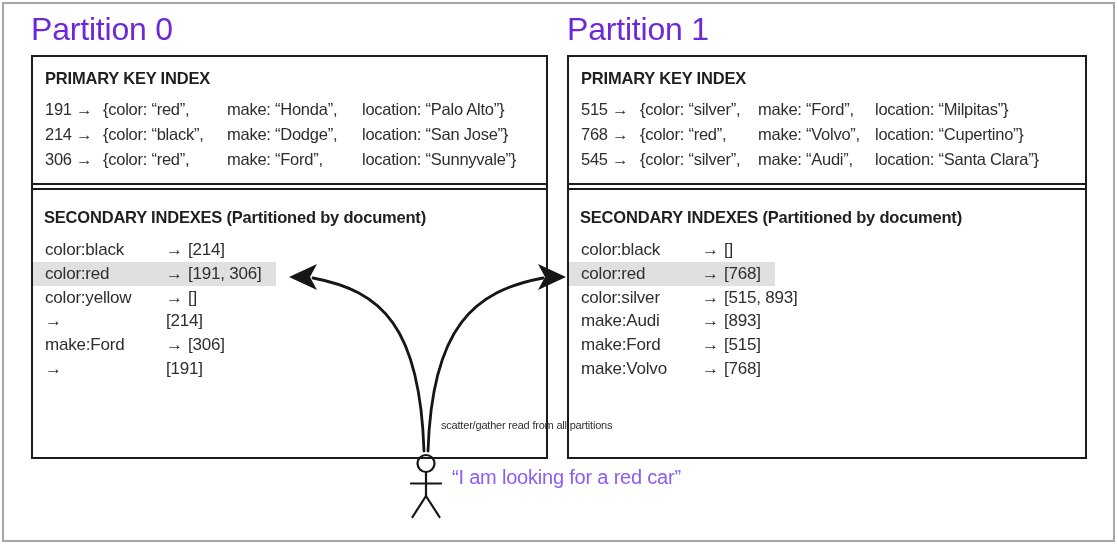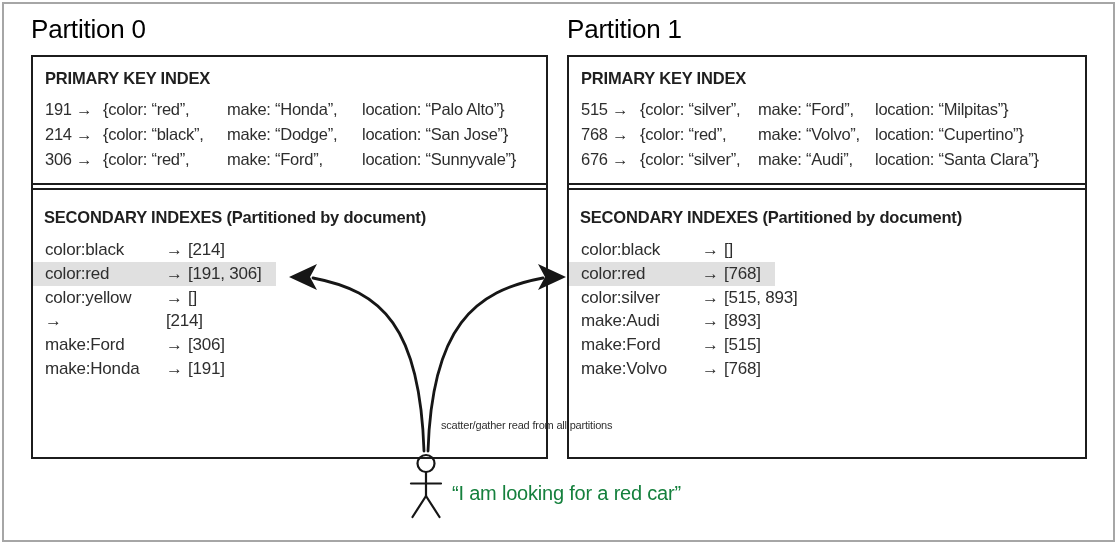--- a/index.html
+++ b/index.html
@@ -22,24 +22,24 @@
     border: 2px solid var(--frame-border, #a6a6a6);
     pointer-events: none;
   }
   .partition {
     position: absolute;
     top: 12px;
   }
   .partition.p0 { left: 31px; width: 517px; }
   .partition.p1 { left: 567px; width: 520px; }
   .partition-title {
-    font-size: 26px;
+    font-size: 32px;
     line-height: 34px;
     height: 43px;
-    color: #000000;
+    color: #6d28d9;
     letter-spacing: -0.2px;
     white-space: nowrap;
   }
   .partition-box {
     box-sizing: border-box;
     height: 404px;
     border: 2px solid var(--panel-border, #1c1c1c);
     background: #ffffff;
     display: flex;
     flex-direction: column;
@@ -97,21 +97,21 @@
     left: 0; top: 0;
     width: 1118px; height: 546px;
     pointer-events: none;
   }
   .float-label {
     position: absolute;
     white-space: nowrap;
     color: #303030;
   }
   #scatter-label { left: 441px; top: 419px; font-size: 11px; letter-spacing: -0.2px; }
-  #quote-label  { left: 452px; top: 482px; font-size: 20px; color: #15803d; letter-spacing: -0.2px; }
+  #quote-label  { left: 452px; top: 466px; font-size: 20px; color: #8b5cf6; letter-spacing: -0.2px; }
 </style>
 </head>
 <body>
 
 <div id="canvas">
 
   <div id="frame"></div>
 
   <div class="partition p0">
     <div class="partition-title">Partition 0</div>
@@ -168,21 +168,20 @@
     <span>[214]</span>
   </div>
 
   <div class="sec-row">
     <span>make:Ford</span>
     <span>→</span>
     <span>[306]</span>
   </div>
 
   <div class="sec-row">
-    <span>make:Honda</span>
     <span>→</span>
     <span>[191]</span>
   </div>
 </div>
       </div>
     </div>
   </div>
 
   <div class="partition p1">
     <div class="partition-title">Partition 1</div>
@@ -198,21 +197,21 @@
   </div>
 
   <div class="pk-row">
     <span>768 →</span>
     <span>{color: “red”,</span>
     <span>make: “Volvo”,</span>
     <span>location: “Cupertino”}</span>
   </div>
 
   <div class="pk-row">
-    <span>676 →</span>
+    <span>545 →</span>
     <span>{color: “silver”,</span>
     <span>make: “Audi”,</span>
     <span>location: “Santa Clara”}</span>
   </div>
 </div>
       </div>
       <div class="section-gap"></div>
       <div class="sx-section">
         <div class="section-heading">SECONDARY INDEXES (Partitioned by document)</div>
         <div class="sx-rows">

